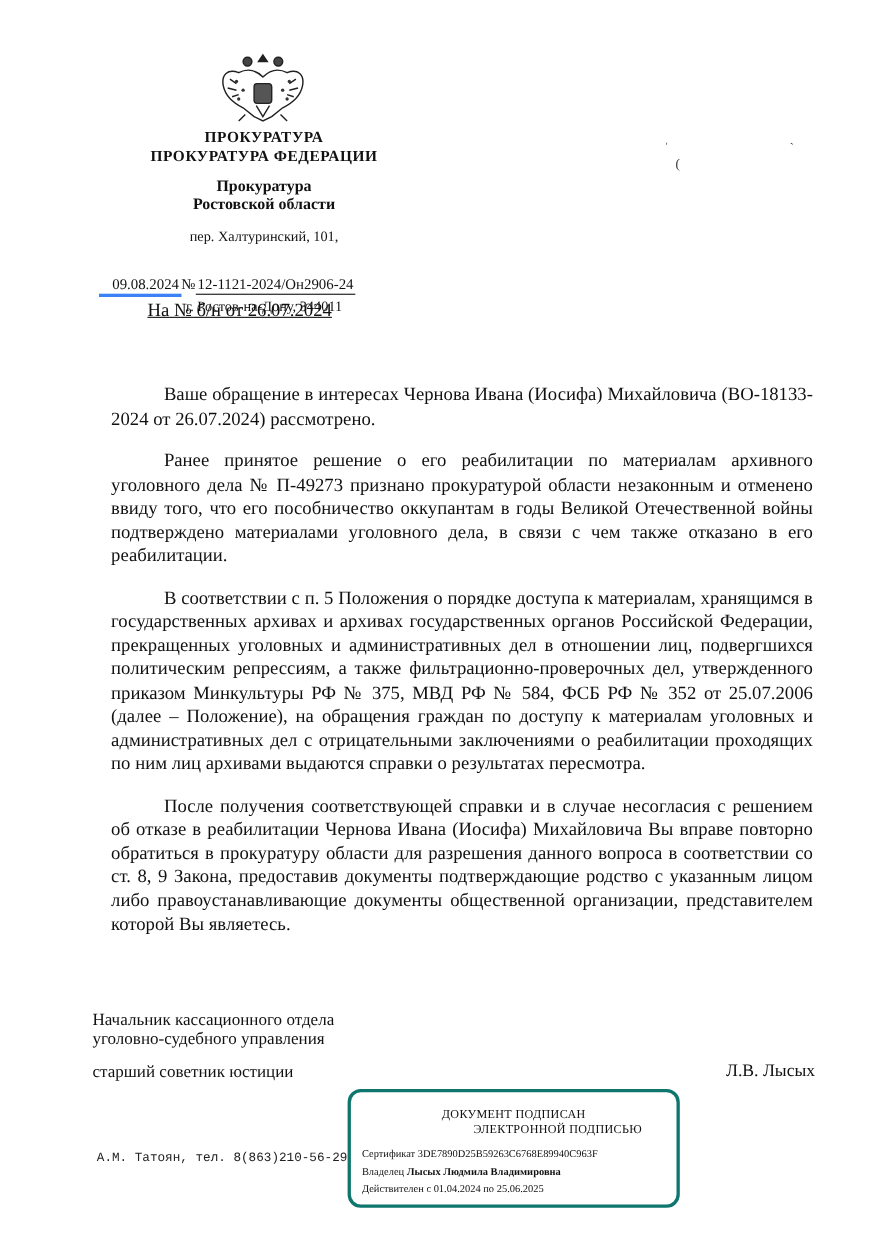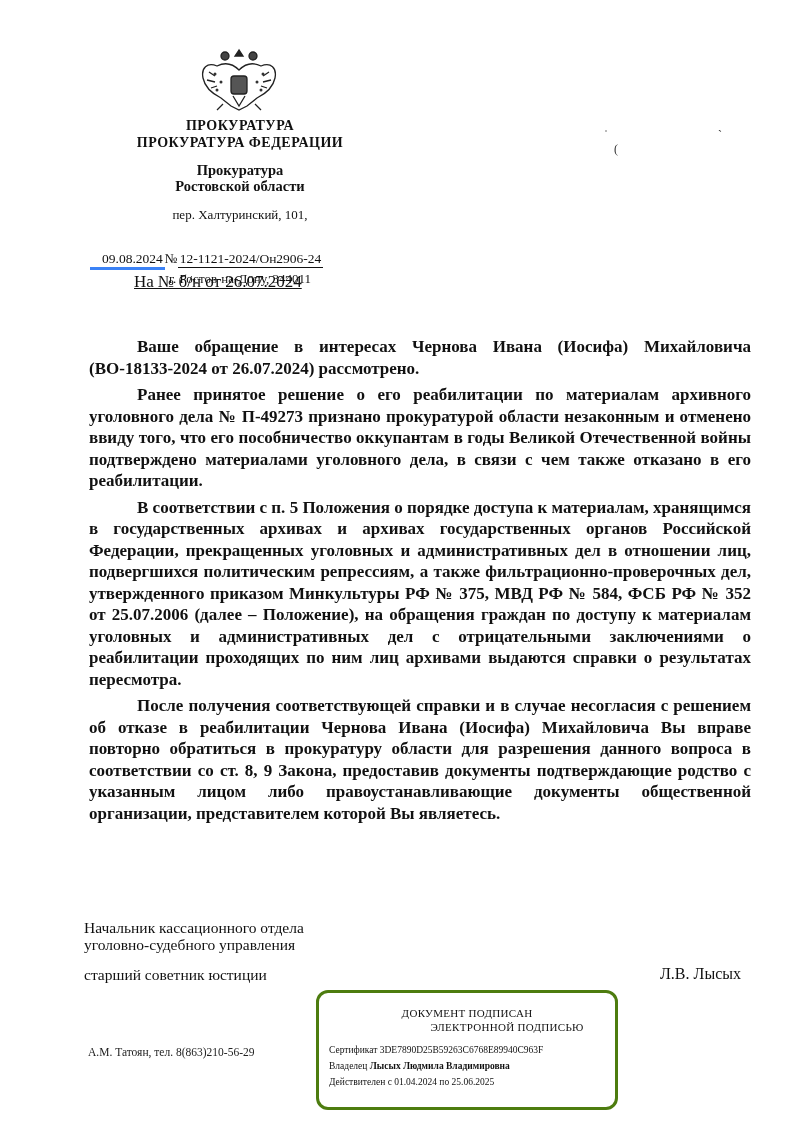--- a/index.html
+++ b/index.html
@@ -11,26 +11,26 @@
   .org1 { left: 80px; width: 320px; text-align: center; font-weight: bold; font-size: 14px; letter-spacing: 0.5px; line-height: 17px; }
   .org2 { left: 80px; width: 320px; text-align: center; font-weight: bold; font-size: 14.5px; line-height: 17px; }
   .addr { left: 80px; width: 320px; text-align: center; font-size: 13px; line-height: 17px; }
   .refline { left: 90px; top: 251px; font-size: 13.5px; white-space: nowrap; }
   .refline .u1 { display: inline-block; border-bottom: 3px solid #3b82f6; padding: 0 2px 0 12px; }
   .refline .u2 { display: inline-block; border-bottom: 1px solid #111; padding: 0 2px; }
   .reply { left: 134px; top: 272px; font-size: 17px; text-decoration: underline; white-space: nowrap; }
   .marks { left: 600px; top: 118px; font-size: 12px; color: #333; }
   
   .body { left: 84px; top: 331px; width: 672px; font-size: 17px; line-height: 21.5px; text-align: justify; }
-  .body p { margin: 5px; text-indent: 48px; font-weight: bold; }
+  .body p { margin: 17px; text-indent: 48px; }
   
   .sig { left: 84px; font-size: 15.5px; line-height: 17.5px; }
   .signame { left: 660px; top: 965px; font-size: 16px; }
-  .exec { left: 88px; top: 1046px; font-size: 11.5px; font-family: Liberation Serif, serif; color: #222; }
-  .stamp { left: 316px; top: 990px; width: 302px; height: 120px; border: 3px solid #4d7c0f; border-radius: 12px; box-sizing: border-box; }
+  .exec { left: 88px; top: 1046px; font-size: 11.5px; font-family: Liberation Mono, monospace; color: #222; }
+  .stamp { left: 316px; top: 990px; width: 302px; height: 108px; border: 3px solid #0f766e; border-radius: 12px; box-sizing: border-box; }
   .stamp .t { position: absolute; left: 0; width: 100%; text-align: center; font-size: 11px; letter-spacing: 0.3px; }
   .stamp .l { position: absolute; left: 10px; font-size: 9.5px; white-space: nowrap; }
   .stamp b { font-weight: bold; font-family: Liberation Serif, serif; }
 </style>
 </head>
 <body>
 
 <div class="abs emblem">
   <svg width="104" height="72" viewBox="0 0 104 72">
     <g fill="none" stroke="#222" stroke-width="1.3">

